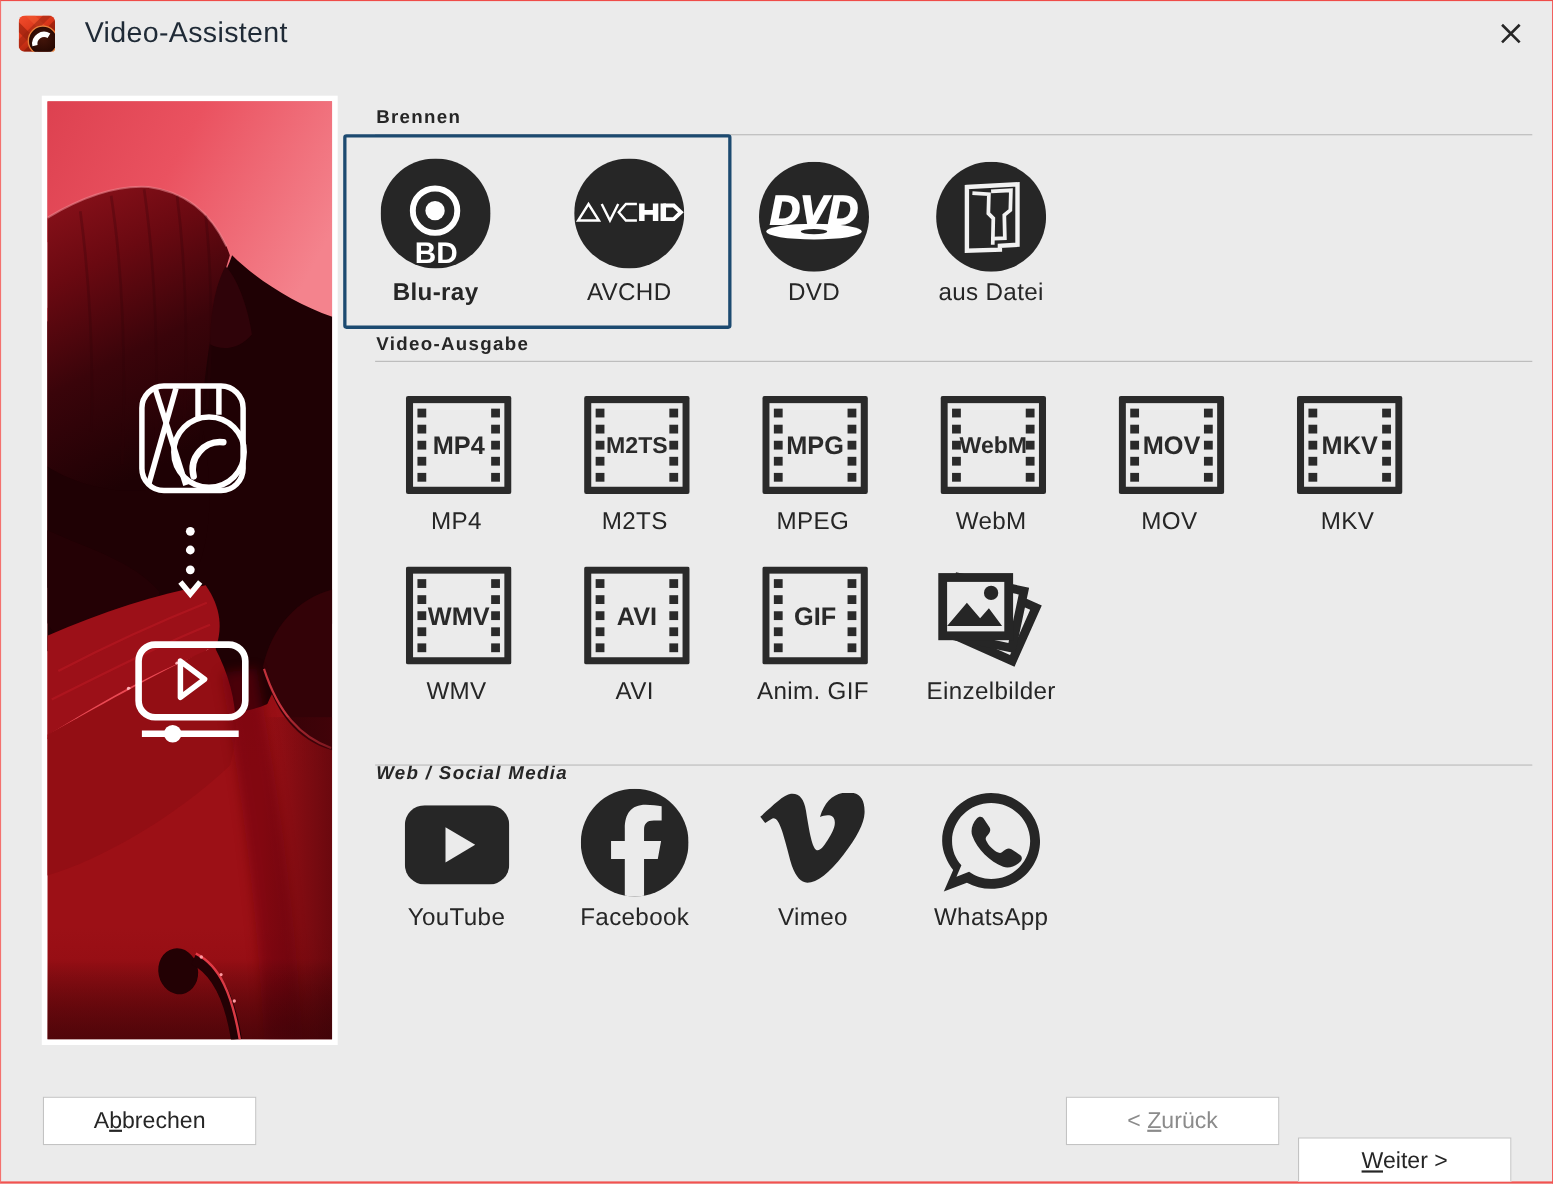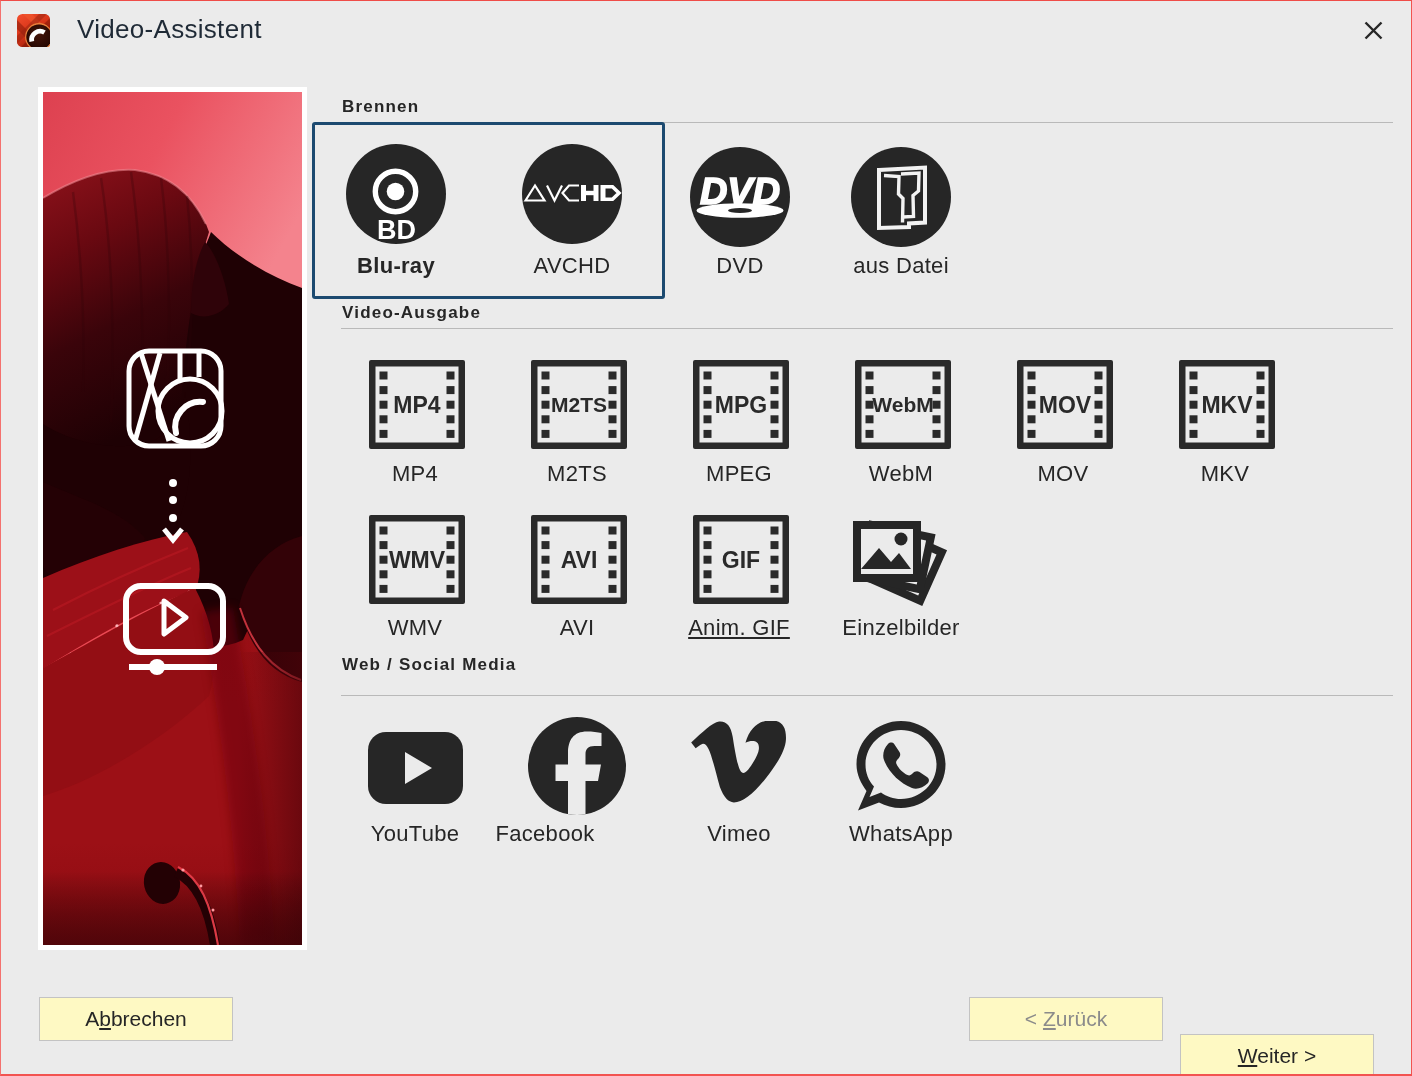--- a/index.html
+++ b/index.html
@@ -11,21 +11,21 @@
   overflow:hidden;
   border-top:1px solid #ef4c48;
   border-left:1px solid #f4716e;
   border-right:1px solid #f25350;
   border-bottom:2px solid #f25350;
 }
 .abs { position:absolute; }
 .label { position:absolute; font-size:22px; color:#262626; letter-spacing:0.3px; transform:translateX(-50%); white-space:nowrap; }
 .hdr { position:absolute; font-size:17px; font-weight:bold; color:#262626; letter-spacing:1.2px; white-space:nowrap; }
 .sep { position:absolute; height:1px; background:#b9b9b9; }
-.btn { position:absolute; width:194px; height:44px; background:#fef9c3; border:1px solid #c3c3c3;
+.btn { position:absolute; width:194px; height:44px; background:#ffffff; border:1px solid #c3c3c3;
   font-size:21px; color:#262626; text-align:center; line-height:42px; }
 u { text-decoration:underline; text-underline-offset:2px; }
 </style>
 </head>
 <body>
 
 <svg class="abs" style="left:16px;top:13px" width="33" height="33" viewBox="0 0 33 33">
   <defs>
     <linearGradient id="appbg" x1="0.2" y1="0" x2="0.8" y2="1">
       <stop offset="0" stop-color="#ef4a2a"></stop>
@@ -361,36 +361,36 @@
   </div>
 <div class="label" style="left:414px;top:460px;">MP4</div>
 <div class="label" style="left:576px;top:460px;">M2TS</div>
 <div class="label" style="left:738px;top:460px;">MPEG</div>
 <div class="label" style="left:900px;top:460px;">WebM</div>
 <div class="label" style="left:1062px;top:460px;">MOV</div>
 <div class="label" style="left:1224px;top:460px;">MKV</div>
 
 <div class="label" style="left:414px;top:614px;">WMV</div>
 <div class="label" style="left:576px;top:614px;">AVI</div>
-<div class="label" style="left:738px;top:614px;text-decoration:underline;">Anim. GIF</div>
+<div class="label" style="left:738px;top:614px;">Anim. GIF</div>
 <div class="label" style="left:900px;top:614px;">Einzelbilder</div>
 
 <svg class="abs" style="left:848px;top:512px" width="105" height="95" viewBox="0 0 105 95">
   <g transform="rotate(24 16 84)">
     <rect x="8" y="12" width="60" height="53" fill="#ebebeb" stroke="#262626" stroke-width="8"></rect>
   </g>
   <g transform="rotate(12 16 84)">
     <rect x="8" y="12" width="60" height="53" fill="#ebebeb" stroke="#262626" stroke-width="8"></rect>
   </g>
   <rect x="8" y="12" width="60" height="53" fill="#ebebeb" stroke="#262626" stroke-width="8"></rect>
   <circle cx="52" cy="26" r="6.5" fill="#262626"></circle>
   <path d="M12 56 L30 35 L42 49 L50 40 L62 56 Z" fill="#262626"></path>
 </svg>
 
-<div class="hdr" style="left:341px;top:654px;">Web / Social Media</div>
+<div class="hdr" style="left:341px;top:692px;font-style:italic;">Web / Social Media</div>
 <div class="sep" style="left:340px;top:694px;width:1052px;"></div>
 
 <svg class="abs" style="left:367px;top:731px" width="95" height="72" viewBox="0 0 95 72">
   <rect x="0" y="0" width="95" height="72" rx="18" fill="#262626"></rect>
   <path d="M37 20 L64 36 L37 52 Z" fill="#ebebeb"></path>
 </svg>
 <div class="label" style="left:414px;top:820px;text-align:right;">YouTube</div>
 
 <svg class="abs" style="left:527px;top:716px" width="98" height="98" viewBox="0 0 98 98">
   <defs>
@@ -399,21 +399,21 @@
       </clipPath>  
       <filter id="blur3" x="-30%" y="-30%" width="160%" height="160%">
         <feGaussianBlur stdDeviation="5"></feGaussianBlur>
       </filter>
   </defs>
   <circle cx="49" cy="49" r="49" fill="#262626"></circle>
   <g clip-path="url(#fbclip)">
     <path d="M57.5 98 L57.5 64 L70 64 L73 47.5 L57.5 47.5 L57.5 37.5 C57.5 32 60 29 66.5 29 L73.5 29 L73.5 16 C70 15.2 64 14.5 59 14.5 C45.5 14.5 40 23 40 36 L40 47.5 L27.5 47.5 L27.5 64 L40 64 L40 98 Z" fill="#ebebeb"></path>
   </g>
 </svg>
-<div class="label" style="left:544px;top:820px;">Facebook</div>
+<div class="label" style="left:576px;top:820px;">Facebook</div>
 
 <svg class="abs" style="left:689px;top:720px" width="97" height="82" viewBox="50 118 330 280">
   <path d="M377 180.8c-1.4 31.5-23.4 74.7-66 129.4c-44 57.2-81.3 85.8-111.7 85.8c-18.9 0-34.8-17.4-47.9-52.3c-25.5-93.3-36.4-148-57.4-148c-2.4 0-10.9 5.1-25.4 15.2l-15.2-19.6c37.3-32.8 72.9-69.2 95.2-71.2c25.2-2.4 40.7 14.8 46.5 51.7c20.7 131.2 29.9 151 67.6 91.6c13.5-21.4 20.8-37.7 21.8-48.9c3.5-33.2-25.9-30.9-45.8-22.4c15.9-52.1 46.3-77.4 91.2-76c33.3 .9 49 22.5 47.1 64.7z" fill="#262626"></path>
 </svg>
 <div class="label" style="left:738px;top:820px;">Vimeo</div>
 
 <svg class="abs" style="left:851px;top:716px" width="98" height="98" viewBox="0 0 98 98">
   <path d="M49 4 C73.5 4 93.5 23.5 93.5 47.5 C93.5 71.5 73.5 91 49 91 C41 91 33.5 89 27 85.5 L6 93.5 L14.5 74 C9 66.5 4.5 57.5 4.5 47.5 C4.5 23.5 24.5 4 49 4 Z M49 13 C29.5 13 13.5 28.5 13.5 47.5 C13.5 56 16.5 63.5 22 69.5 L17.5 80 L29 75.5 C34.5 79.5 41.5 82 49 82 C68.5 82 84.5 66.5 84.5 47.5 C84.5 28.5 68.5 13 49 13 Z" fill="#262626"></path>
   <path d="M36 27 C38 25 41 25 42.5 27.5 L47.5 35 C49 37.5 48 40 46 42 C44.5 43.5 43.5 45 44.5 47 C46.5 51.5 51 56 55.5 58 C57.5 59 59 58 60.5 56.5 C62.5 54.5 65 53.5 67.5 55 L75 60 C77.5 61.5 77.5 64.5 75.5 66.5 C71.5 70.5 65 73 60 71 C48 66.5 36.5 55 32 43 C30 38 32 31 36 27 Z" fill="#262626"></path>
 </svg>

